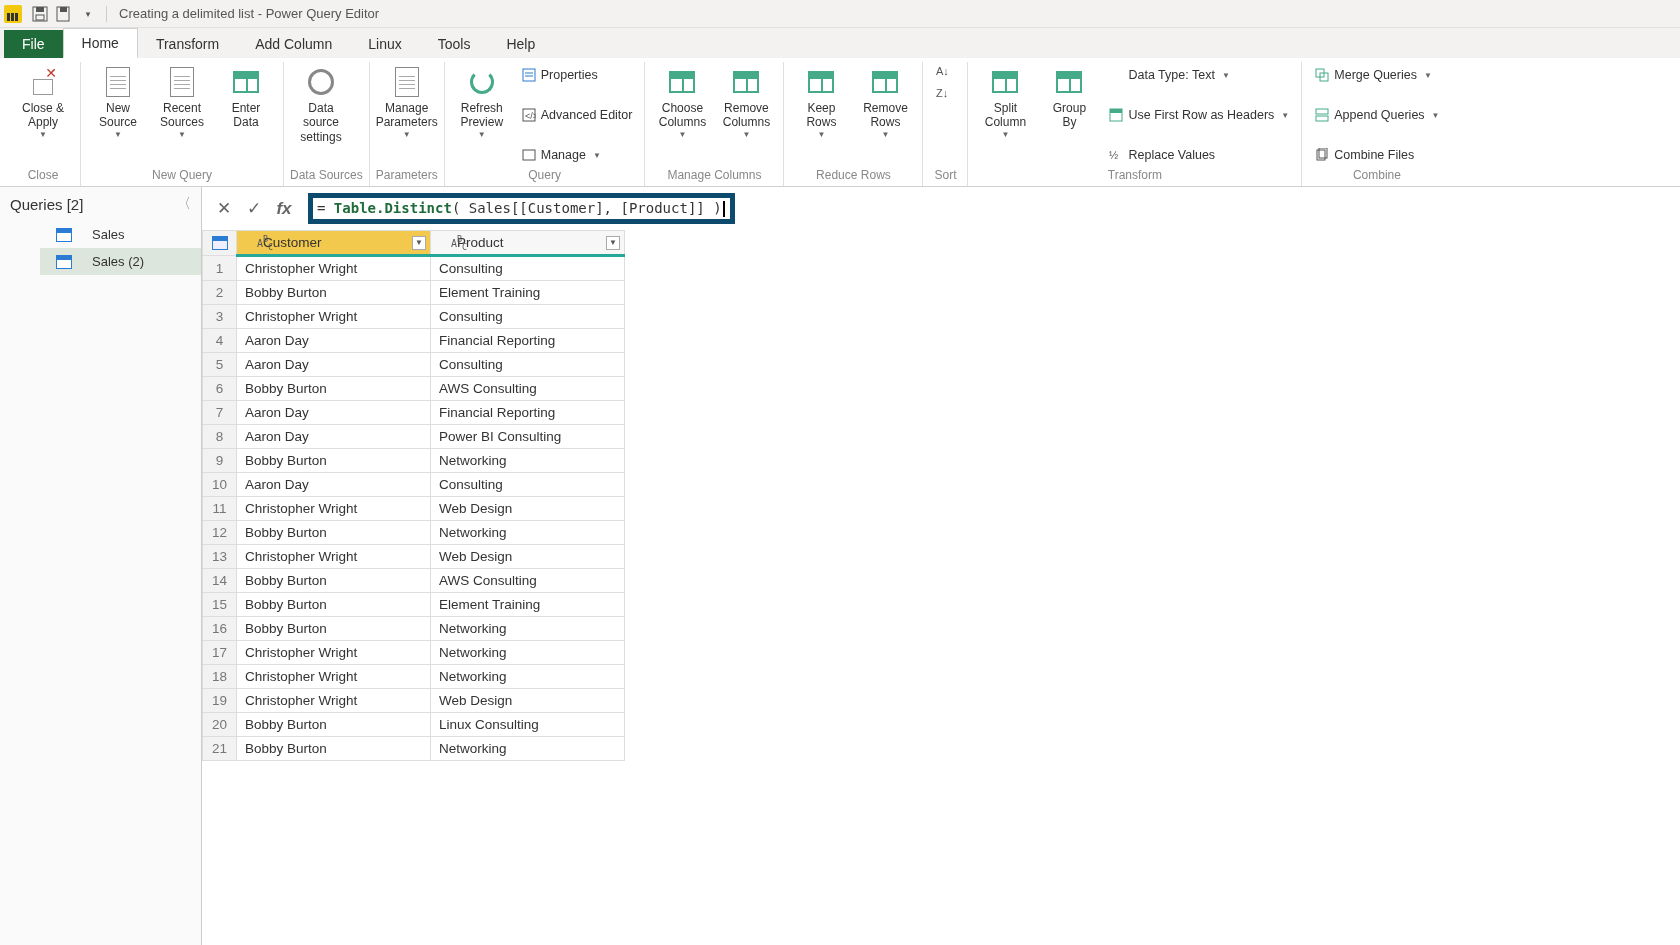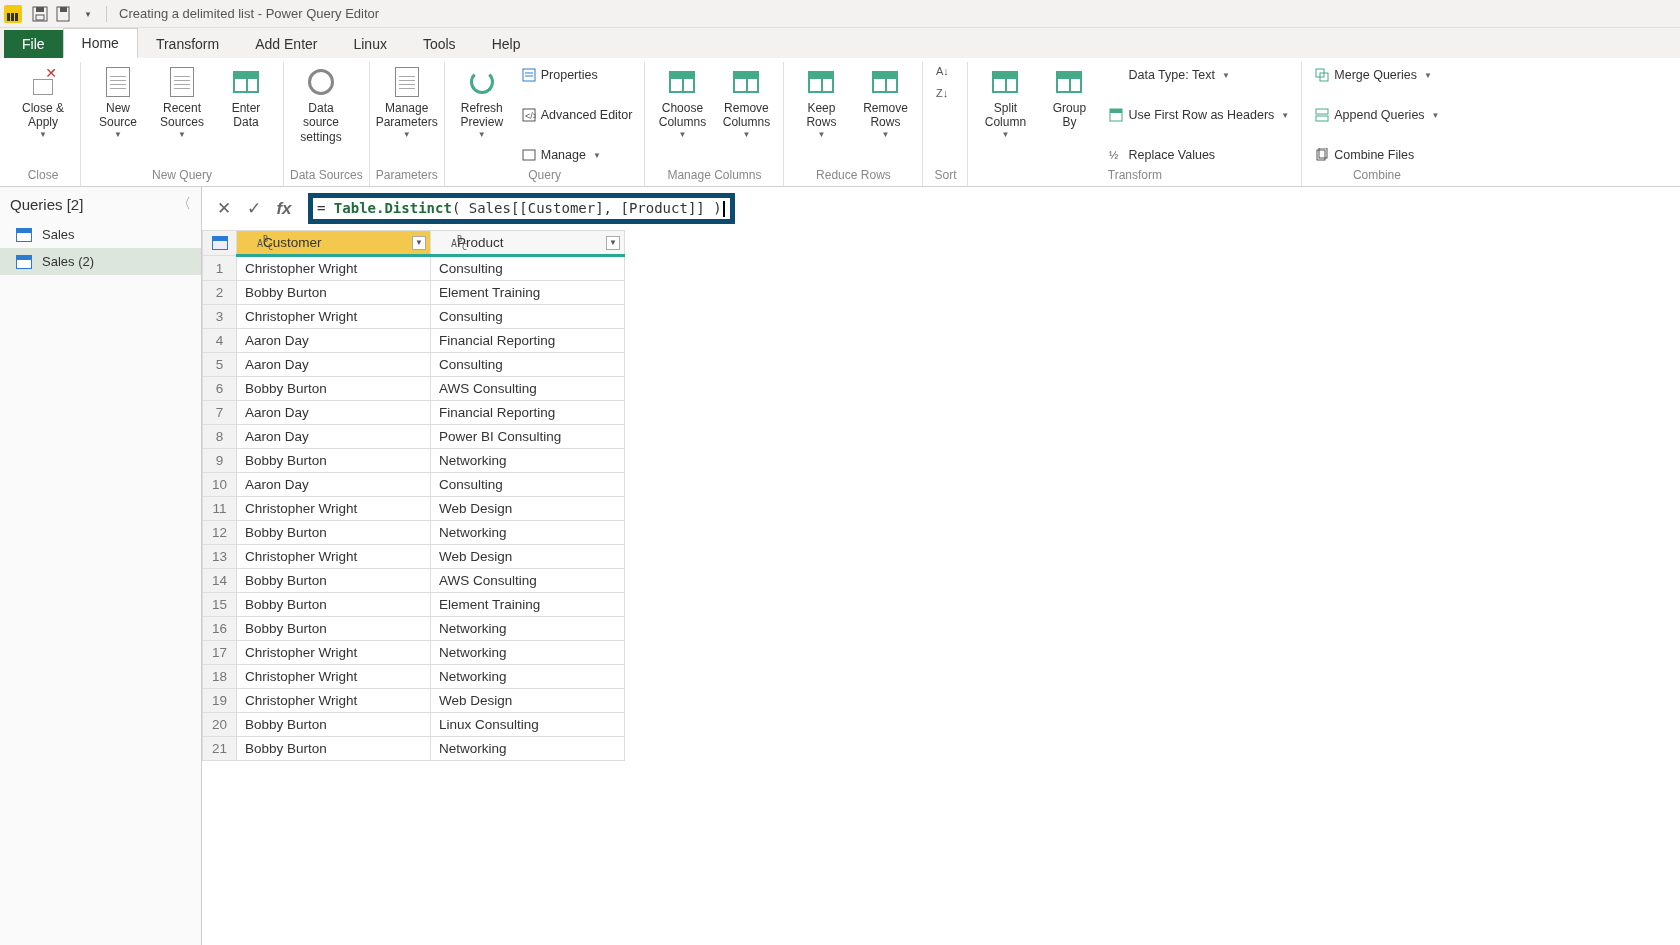--- a/index.html
+++ b/index.html
@@ -47,21 +47,21 @@
   .ico-close::before { content: "✕"; color: #c0392b; position: absolute; top: -4px; right: 0; font-size: 14px; }
   .ico-close::after { content: ""; position: absolute; bottom: 0; left: 4px; width: 18px; height: 14px; border: 1px solid #999; }
   
   
   .main { display: flex; height: calc(100vh - 28px - 30px - 110px); }
   
   
   .queries-pane { width: 202px; border-right: 1px solid #ccc; background: #fafafa; display: flex; flex-direction: column; }
   .queries-header { display: flex; justify-content: space-between; align-items: center; padding: 8px 10px; color: #333; font-size: 15px; gap: 44px; }
   .queries-header .chevron { color: #888; cursor: pointer; font-size: 14px; }
-  .query-item { display: flex; align-items: center; padding: 6px 8px 6px 16px; gap: 10px; cursor: pointer; }
+  .query-item { display: flex; align-items: center; padding: 6px 8px 6px 16px; gap: 20px; cursor: pointer; margin-left: 40px; }
   .query-item.sel { background: #dce6dc; }
   .query-icon { width: 16px; height: 14px; border: 1.5px solid #2a7bd4; background: linear-gradient(#2a7bd4 35%, #fff 35%); }
   
   
   .right-area { flex: 1; display: flex; flex-direction: column; }
   .formula-bar { display: flex; align-items: center; padding: 6px 6px 6px 8px; gap: 2px; }
   .fb-btn { width: 28px; height: 28px; display: flex; align-items: center; justify-content: center; color: #666; font-size: 17px; cursor: pointer; }
   .fb-btn.fx { font-style: italic; font-weight: bold; font-size: 17px; }
   .formula-input-wrap { flex: 0 1 auto; margin-left: 8px; border: 5px solid #0c4a6e; background: #fff; padding: 2px 4px; font-family: Consolas, monospace; font-size: 14px; }
   .formula-input-wrap .eq { color: #333; }
@@ -104,21 +104,21 @@
   </span>
   <span class="qat-icon" style="font-size:9px;">▾</span>
   <span class="sep"></span>
   <span class="title">Creating a delimited list - Power Query Editor</span>
 </div>
 
 <div class="menutabs" id="menutabs">
     <div class="tab file">File</div>
     <div class="tab active">Home</div>
     <div class="tab">Transform</div>
-    <div class="tab">Add Enter</div>
+    <div class="tab">Add Column</div>
     <div class="tab">Linux</div>
     <div class="tab">Tools</div>
     <div class="tab">Help</div>
   </div>
 
 <div class="ribbon" id="ribbon">
     <div class="ribbon-group">
       <div class="items">
         <div class="big-btn">
           <div class="icon">

